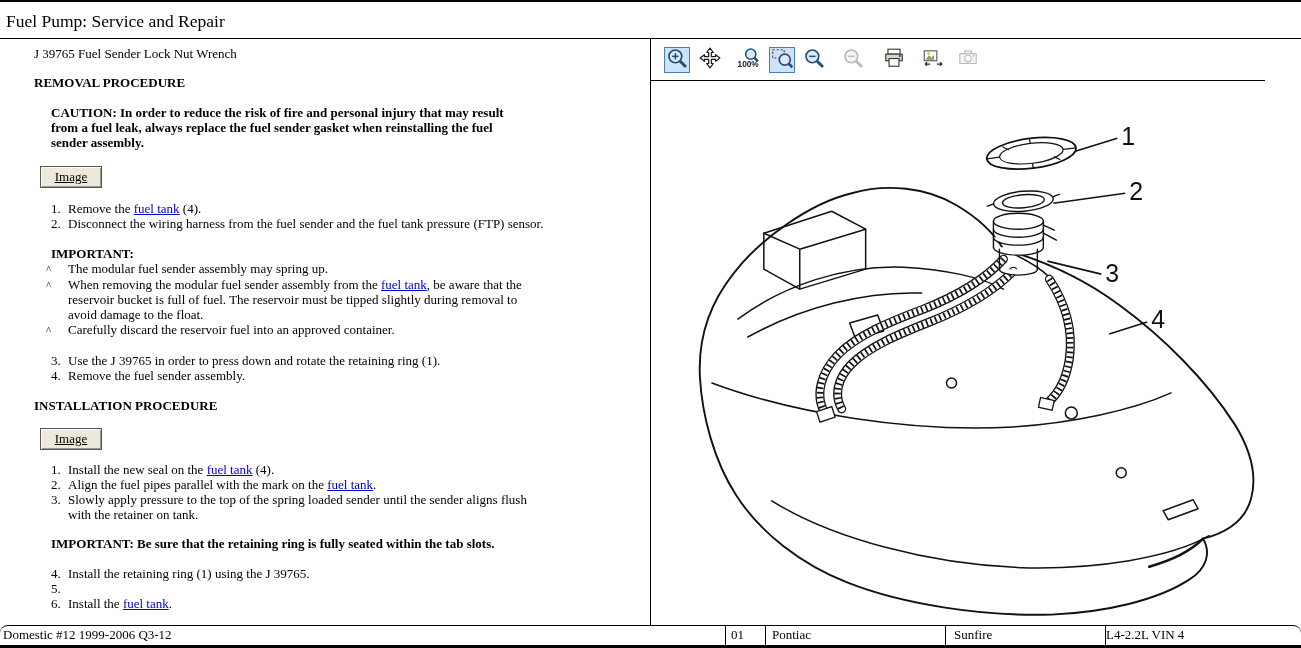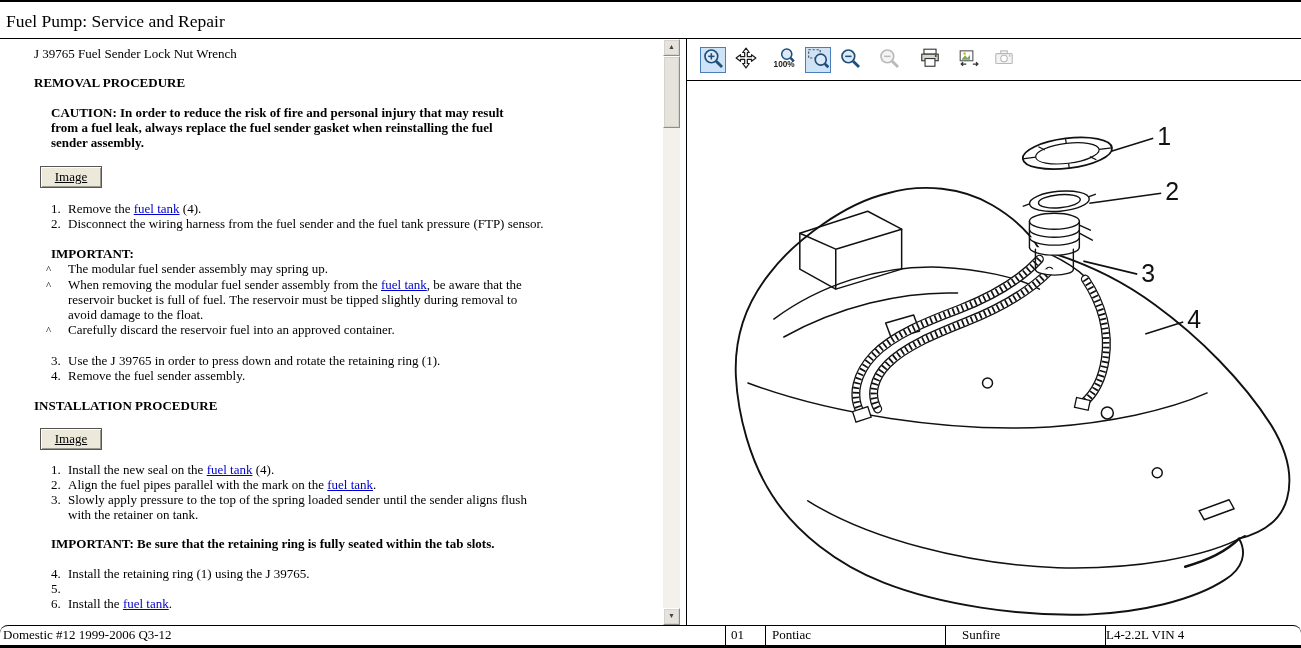--- a/index.html
+++ b/index.html
@@ -51,21 +51,21 @@
     position:absolute; left:0; width:17px; background:#e6e3dc;
     border:1px solid #fff; border-right-color:#8f8d84; border-bottom-color:#8f8d84;
     box-shadow: inset 0 0 0 1px #d6d3ca;
   }
   .sb-btn { height:17px; text-align:center; font-size:7px; line-height:15px; color:#444; cursor:pointer; }
   .sb-btn.up { top:0; }
   .sb-btn.down { bottom:0; }
   .sb-thumb { top:17px; height:72px; cursor:grab; }
 
   
-  .viewer-panel { position:absolute; left:686px; top:0; width:615px; height:586px; border-left:1px solid #000; background:#fff; }
+  .viewer-panel { position:absolute; left:650px; top:0; width:615px; height:586px; border-left:1px solid #000; background:#fff; }
   .toolbar { height:42px; border-bottom:1px solid #000; display:flex; align-items:center; padding-left:13px; background:#fff; }
   .tool-btn {
     width:26px; height:26px; display:flex; align-items:center; justify-content:center;
     border:1px solid transparent; cursor:pointer; background:transparent;
   }
   .tool-btn.selected { background:#cfe3f7; border-color:#4a7ebb; }
   .tool-btn.disabled { filter:grayscale(1); opacity:.45; cursor:default; }
   .toolbar .tool-btn:nth-child(1){margin-right:7px}
   .toolbar .tool-btn:nth-child(2){margin-right:12px}
   .toolbar .tool-btn:nth-child(3){margin-right:8px}
@@ -81,21 +81,21 @@
   
   .status-bar {
     position:absolute; top:625px; left:0; width:1301px; height:20px;
     border-top:1px solid #000; display:flex; font-size:13px; line-height:18px; background:#fff;border-radius:8px;
   }
   .cell { height:100%; overflow:hidden; white-space:nowrap; }
   .cell + .cell { border-left:1px solid #000; }
   .c1 { width:725px; padding-left:3px; }
   .c2 { width:40px;  padding-left:5px; }
   .c3 { width:180px; padding-left:6px; }
-  .c4 { width:160px; padding-left:16px; }
+  .c4 { width:160px; padding-left:8px; }
   .c5 { flex:1; }
 
   .bottom-strip { position:absolute; top:645px; left:0; width:1301px; height:3px; background:#000; }
 </style>
 </head>
 <body>
 
 <div class="app">
 
   <div class="title-bar">Fuel Pump:  Service and Repair</div>

